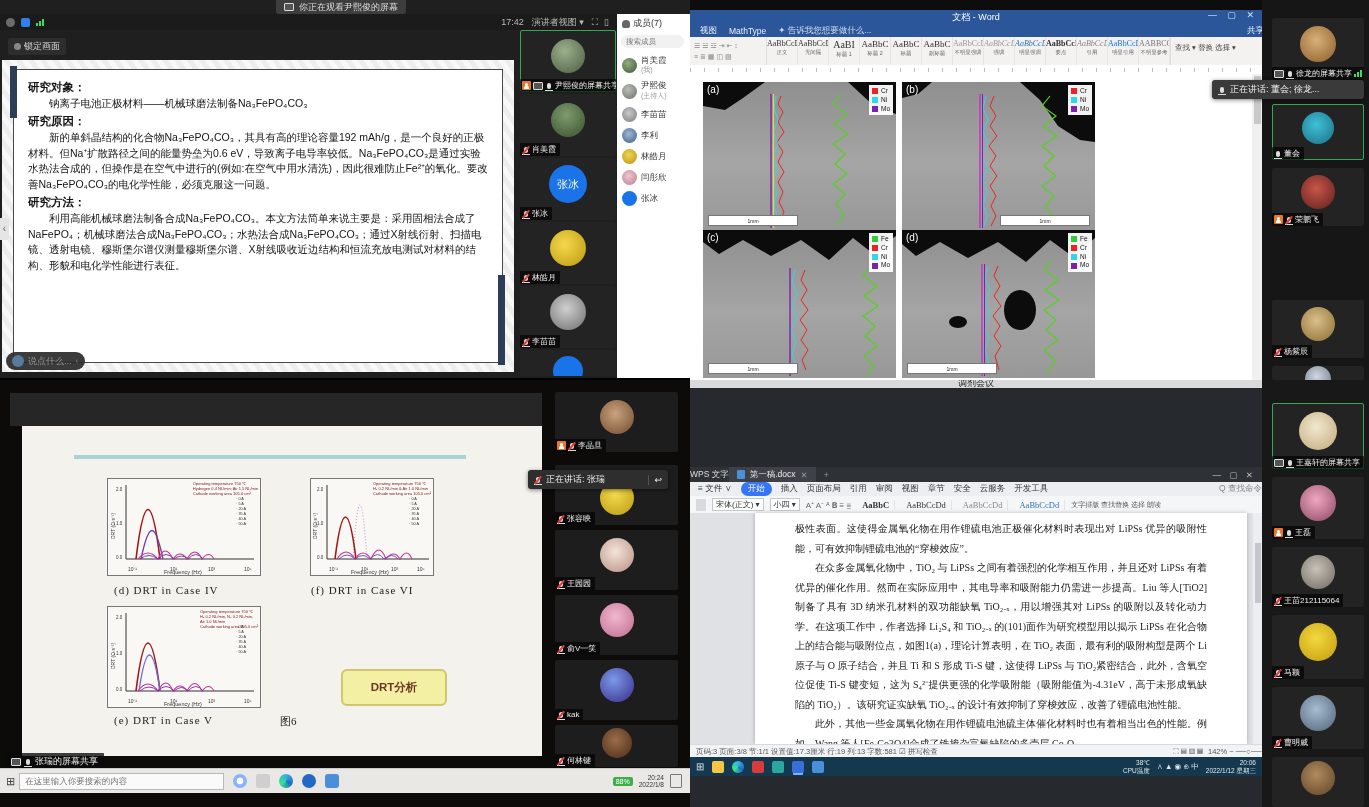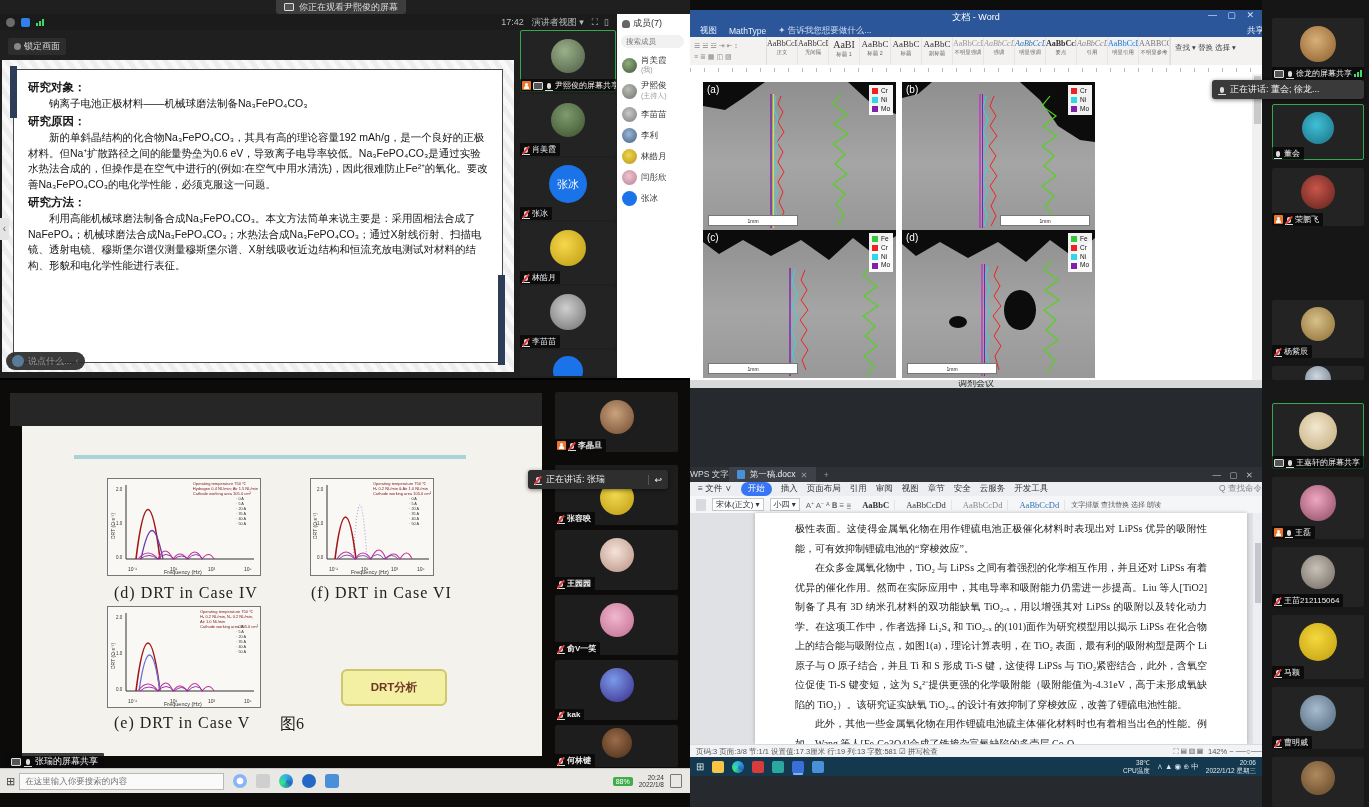--- a/index.html
+++ b/index.html
@@ -80,24 +80,24 @@
   .strip .tile{left:10px;width:92px;}
   
   #bl{left:0;top:380px;width:690px;height:427px;background:#0c0b0a;}
   .bl-band{left:10px;top:13px;width:532px;height:33px;background:#262626;}
   .bl-slide{left:22px;top:46px;width:520px;height:330px;background:#f4f2ed;}
   .teal{position:absolute;left:52px;top:29px;width:392px;height:4px;background:#a8d4d8;}
   .drt{position:absolute;background:#faf8f4;border:1px solid #777;}
   .drt svg{position:absolute;left:0;top:0;}
   .drt .ann{position:absolute;right:2px;top:2px;font-size:4px;line-height:1.25;color:#7a2020;white-space:pre-line;text-align:left;}
   .drt .lg{position:absolute;right:14px;top:18px;font-size:3.8px;line-height:1.3;color:#333;white-space:pre-line;}
-  .drt-cap{position:absolute;font-family:"Liberation Serif",serif;font-size:16px;color:#222;letter-spacing:1px;}
+  .drt-cap{position:absolute;font-family:"Liberation Serif",serif;font-size:11px;color:#222;letter-spacing:1px;}
   .drtbox{position:absolute;left:319px;top:243px;width:102px;height:33px;background:#f3efa3;border:2px solid #cfc66e;
           border-radius:6px;display:flex;align-items:center;justify-content:center;font-weight:bold;font-size:11.5px;color:#6d3526;}
-  .bl-thumb{left:555px;width:123px;height:60px;background:#1d1d1d;font-weight:bold;}
+  .bl-thumb{left:555px;width:123px;height:60px;background:#1d1d1d;}
   .bl-task{left:0;top:388px;width:690px;height:24px;background:#e9e8e5;border-top:1px solid #c9c9c9;display:flex;align-items:center;}
   .bl-search{margin-left:4px;width:205px;height:17px;background:#fafafa;border:1px solid #b9b9b9;font-size:8.5px;
              padding:0 5px;box-sizing:border-box;color:#555;}
   .tb-ic{width:14px;height:14px;border-radius:50%;margin-left:9px;}
   .bl-share{left:5px;top:373px;background:rgba(10,10,10,.78);color:#eee;font-size:9px;display:flex;gap:3px;
             align-items:center;padding:2px 6px;border-radius:1px;}
   
   #br{left:690px;top:380px;width:679px;height:427px;background:#26292e;}
   .br-topstrip{left:0;top:0;width:572px;height:8px;background:#d9dadc;color:#222;font-size:9px;
                display:flex;justify-content:center;overflow:hidden;line-height:14px;}

